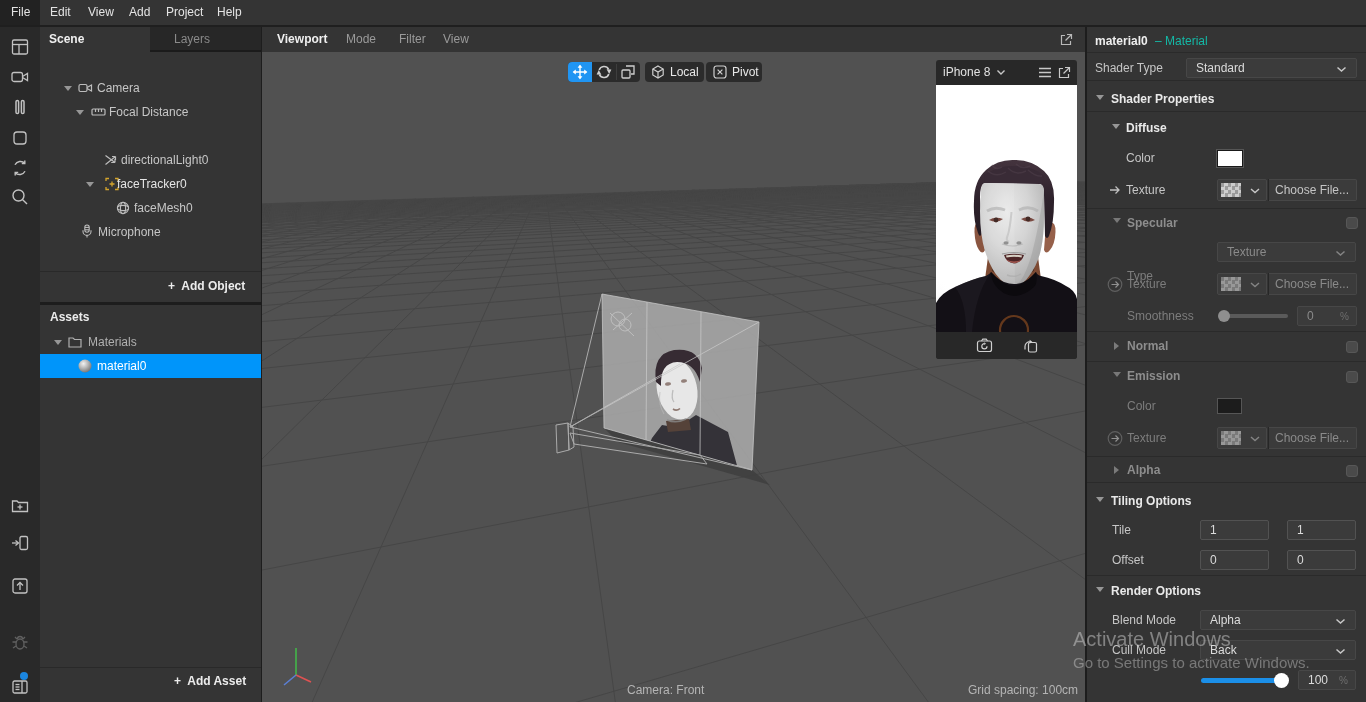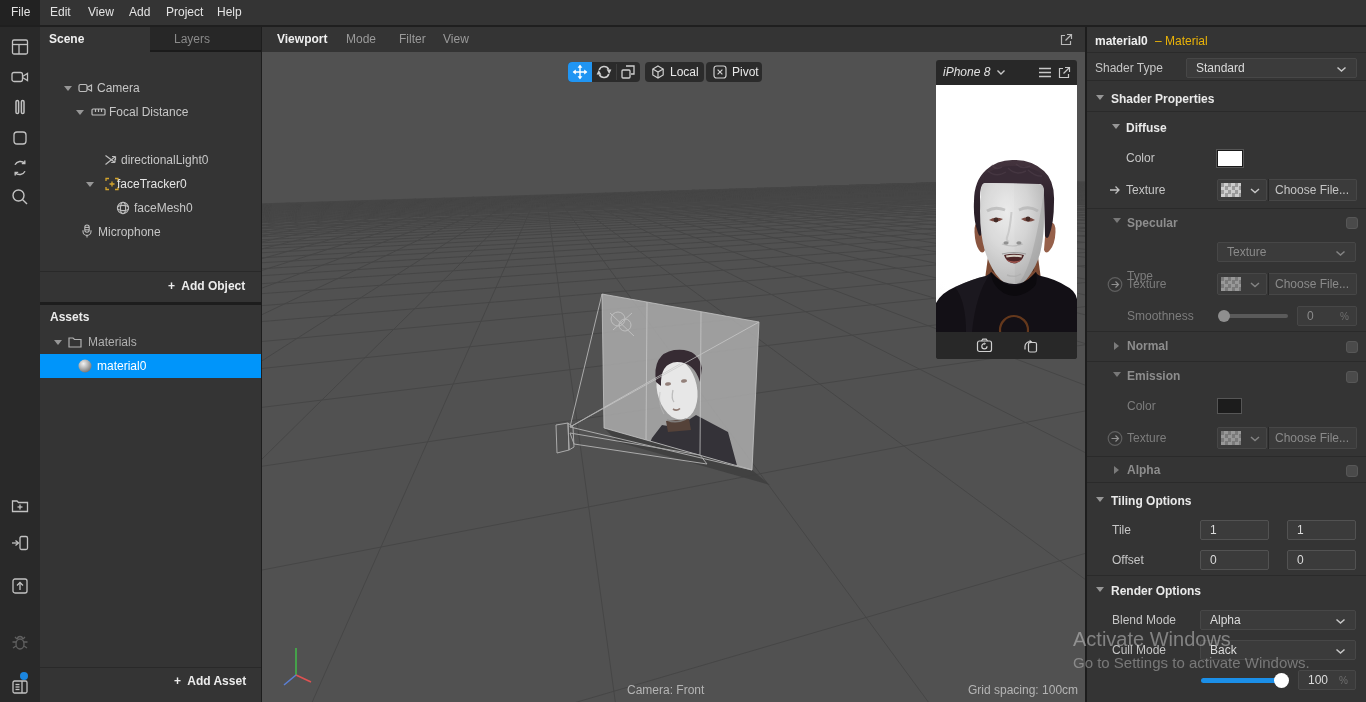--- a/index.html
+++ b/index.html
@@ -470,21 +470,21 @@
       <span class="tbtext" style="left:25px;">Local</span>
     </div>
     <div class="toolgroup" style="left:444px;top:35px;width:56px;">
       <svg style="position:absolute;left:7px;top:3px;" width="14" height="14" viewBox="0 0 14 14" stroke="#cfcfcf" stroke-width="1.2" fill="none">
         <rect x="1" y="1" width="12" height="12" rx="2.5"></rect>
           <path d="M4.6 4.6 L9.4 9.4 M9.4 4.6 L4.6 9.4"></path>
       </svg>
       <span class="tbtext" style="left:26px;">Pivot</span>
     </div>
     <div id="sim">
-      <span style="position:absolute;left:7px;top:0;height:25px;line-height:25px;font-size:12px;color:#e2e2e2;font-style:italic;">iPhone 8</span>
+      <span style="position:absolute;left:7px;top:0;height:25px;line-height:25px;font-size:12px;color:#e2e2e2;">iPhone 8</span>
       <svg style="position:absolute;left:60px;top:9px;" width="10" height="7" viewBox="0 0 10 7" fill="none" stroke="#c8c8c8" stroke-width="1.4">
           <path d="M1.5 1.5 L5 5 L8.5 1.5"></path>
         </svg>
       <svg style="position:absolute;left:103px;top:7px;" width="12" height="11" viewBox="0 0 12 11" stroke="#c8c8c8" stroke-width="1.4">
           <line x1="0" y1="1.5" x2="12" y2="1.5"></line>
           <line x1="0" y1="5.5" x2="12" y2="5.5"></line>
           <line x1="0" y1="9.5" x2="12" y2="9.5"></line>
         </svg>
       <svg style="position:absolute;left:122px;top:6px;" width="13" height="13" viewBox="0 0 13 13" stroke="#c8c8c8" stroke-width="1.2" fill="none">
           <path d="M5 2.5 H1.5 V11.5 H10.5 V8"></path>
@@ -567,21 +567,21 @@
           <path d="M7.6 1.7 L10.3 3.7 L7.6 5.7 Z" fill="#cfcfcf" stroke="none"></path>
         </svg>
       </div>
     </div>
   </div>
   <div id="vborder2"></div>
 
   <div id="rightpanel">
 
     <span style="position:absolute;left:8px;top:14px;transform:translateY(-50%);font-weight:bold;color:#efefef;">material0</span>
-    <span style="position:absolute;left:68px;top:14px;transform:translateY(-50%);color:#eab308;">– Material</span>
+    <span style="position:absolute;left:68px;top:14px;transform:translateY(-50%);color:#14b8a6;">– Material</span>
     <div class="rp-divider" style="top:25px;"></div>
 
     <span class="rp-label" style="left:8px;top:41px;">Shader Type</span>
     <div class="ctl" style="left:99px;top:31px;width:171px;height:20px;">
         <span class="txt">Standard</span>
       <svg style="position:absolute;right:9px;top:7px;" width="11" height="7" viewBox="0 0 11 7" fill="none" stroke="#c8c8c8" stroke-width="1.5">
           <path d="M1.5 1.5 L5.5 5 L9.5 1.5"></path>
         </svg>
     </div>
     <div class="rp-divider" style="top:53px;"></div>

